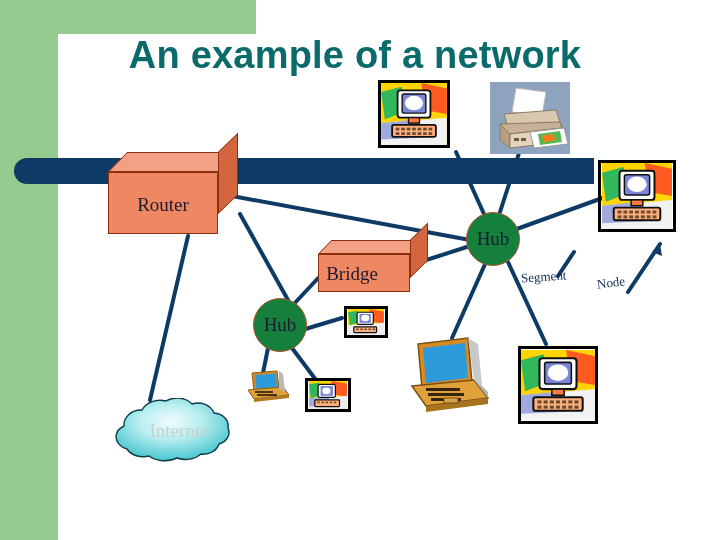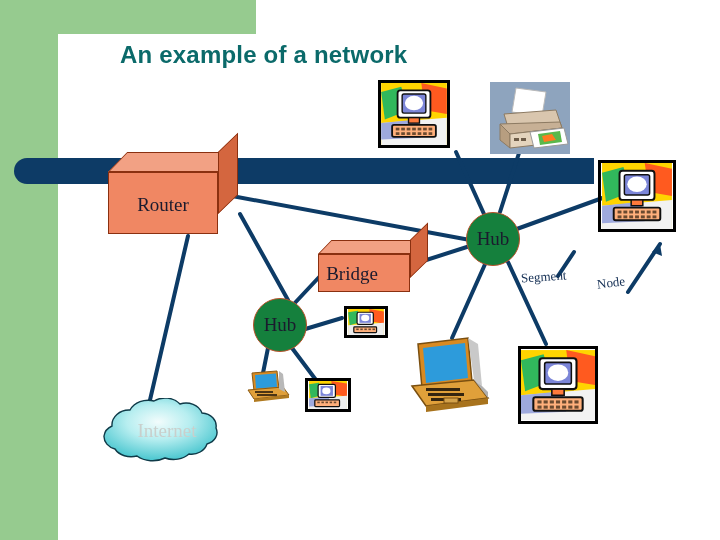--- a/index.html
+++ b/index.html
@@ -9,22 +9,22 @@
   
   .green-panel{position:absolute;left:0;top:0;width:58px;height:540px;background:#96cb8f;}
   .white-card{position:absolute;left:58px;top:0;width:662px;height:540px;background:#ffffff;border-top-left-radius:96px;}
   .green-top{position:absolute;left:58px;top:0;width:198px;height:34px;background:#96cb8f;}
 
   
   .backbone{position:absolute;left:14px;top:158px;width:580px;height:26px;background:#0d3b66;border-radius:13px 0 0 13px;}
 
   
   .title{position:absolute;left:120px;top:34px;width:470px;height:42px;
-    font-family:"Liberation Sans",sans-serif;font-weight:bold;font-size:24px;color:#0b6a6a;
-    letter-spacing:.2px;text-align:left;line-height:42px;white-space:nowrap;}
+    font-family:"Liberation Sans",sans-serif;font-weight:bold;font-size:38px;color:#0b6a6a;
+    letter-spacing:.2px;text-align:center;line-height:42px;white-space:nowrap;}
 
   
   .lines{position:absolute;left:0;top:0;width:720px;height:540px;}
 
   
   .box3d{position:absolute;}
   .box3d .front{position:absolute;left:0;background:#f08763;border:1px solid #8a3010;box-sizing:border-box;}
   .box3d .top{position:absolute;background:#f2a184;border:1px solid #8a3010;box-sizing:border-box;}
   .box3d .side{position:absolute;background:#d4663f;border:1px solid #8a3010;box-sizing:border-box;}
   .box3d .lbl{position:absolute;left:0;text-align:center;color:#1b1b2e;
@@ -49,21 +49,21 @@
   #bridge .lbl{left:0;top:23px;width:68px;font-size:19px;}
 
   
   .hub{position:absolute;border-radius:50%;background:#15803d;border:1px solid #b8512a;
       display:flex;align-items:center;justify-content:center;
       color:#1b1b2e;font-family:"Liberation Serif",serif;font-size:19px;}
   #hub-top{left:466px;top:212px;width:52px;height:52px;}
   #hub-left{left:253px;top:298px;width:52px;height:52px;}
 
   
-  .cloud-wrap{position:absolute;left:78px;top:398px;width:178px;height:72px;}
+  .cloud-wrap{position:absolute;left:90px;top:398px;width:178px;height:72px;}
   .cloud-label{position:absolute;left:0;top:22px;width:178px;text-align:center;
       font-size:19px;color:#c9cfcc;font-family:"Liberation Serif",serif;z-index:3;}
 
   
   .art{position:absolute;}
   .art.bordered{border:3px solid #000000;box-sizing:border-box;}
 
   
   .rot-label{position:absolute;color:#132e53;font-family:"Liberation Serif",serif;
       font-size:13px;white-space:nowrap;}

